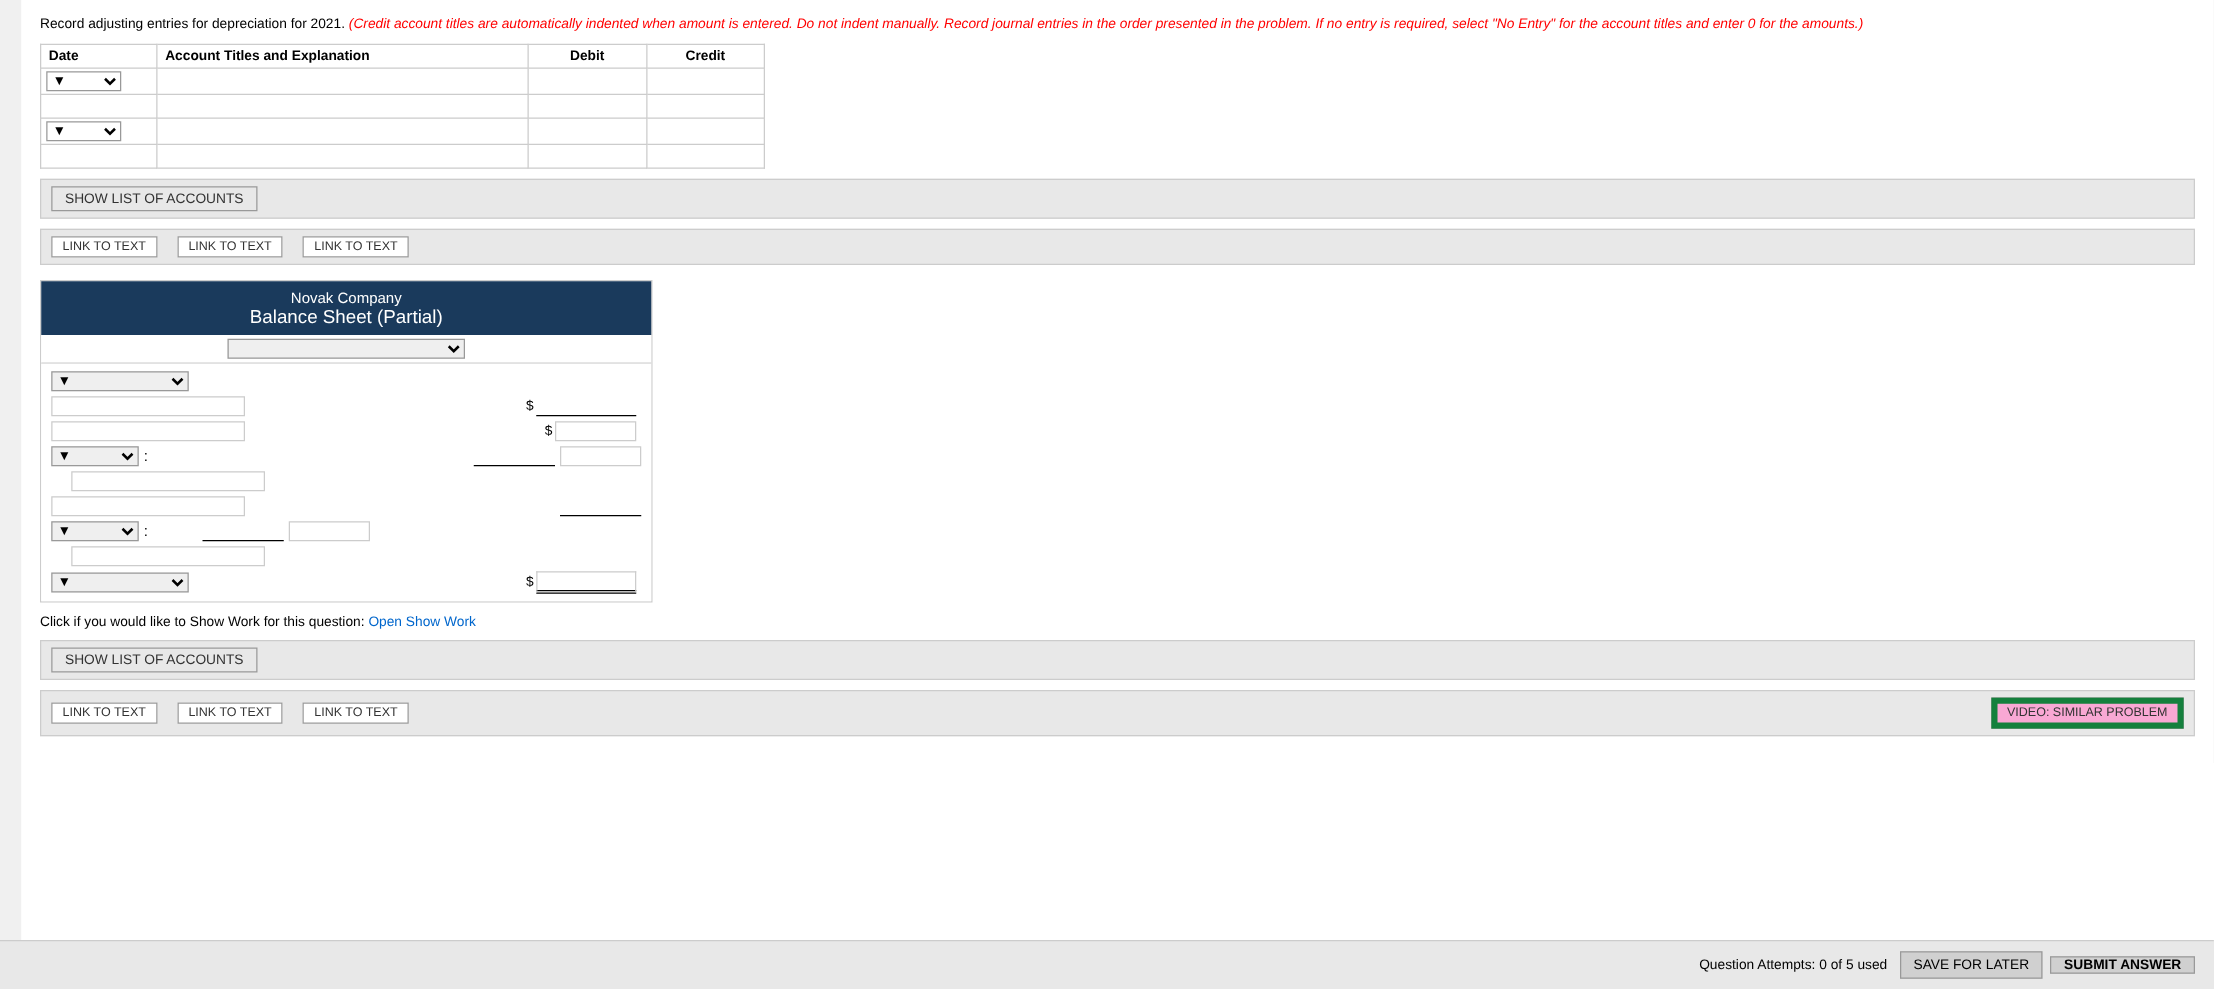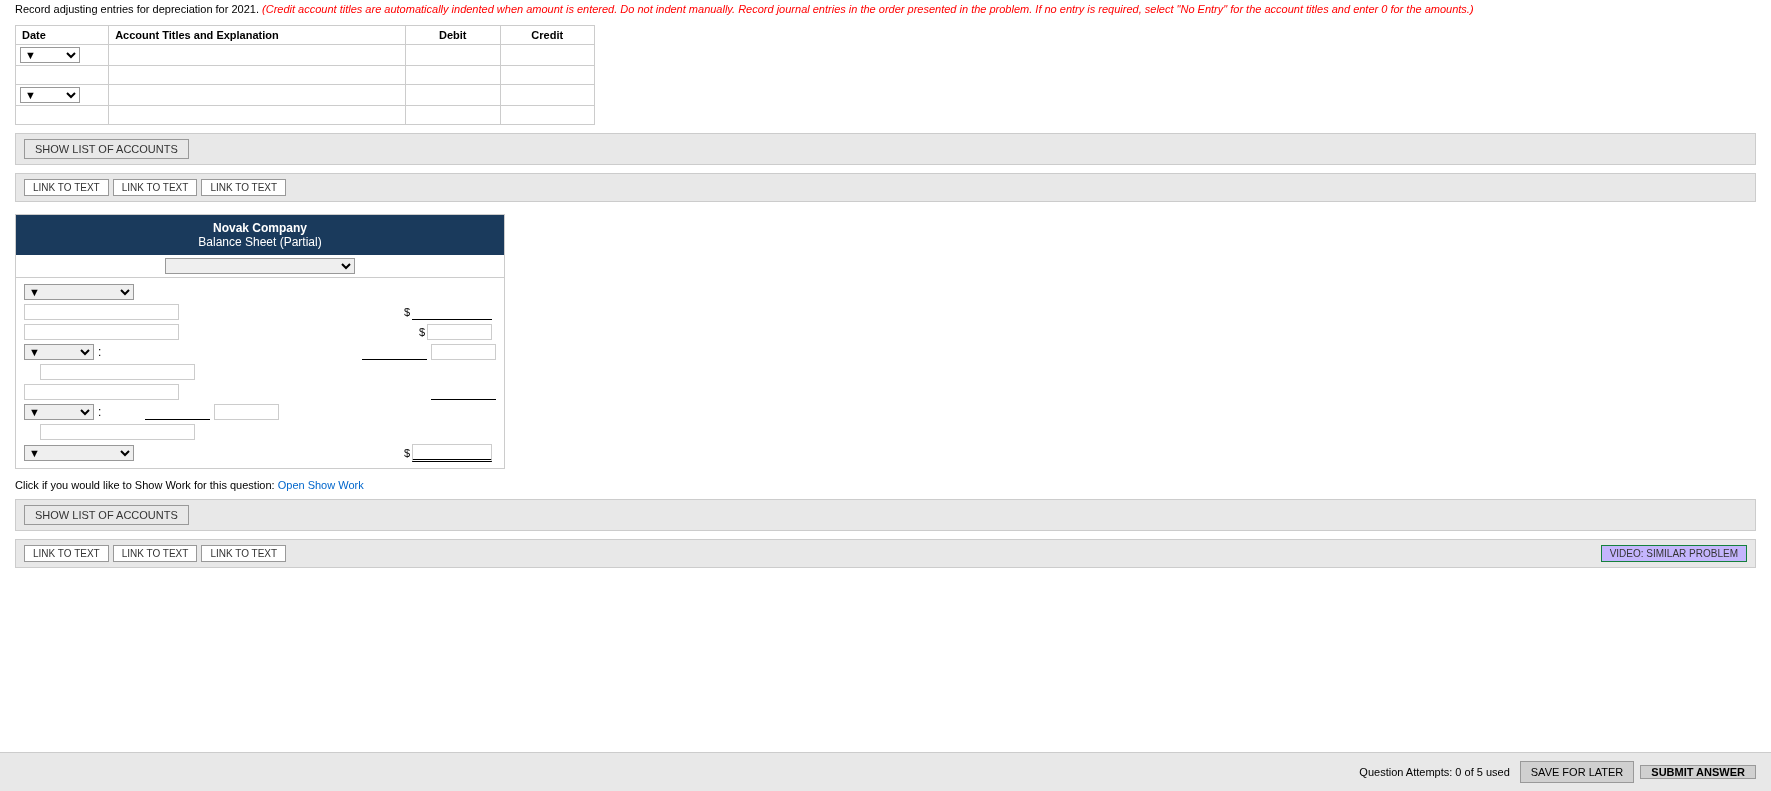--- a/index.html
+++ b/index.html
@@ -1,56 +1,56 @@
 <!DOCTYPE html>
 <html><head>
   <meta charset="utf-8">
   <style>
     * { box-sizing: border-box; margin: 0; padding: 0; }
     body { font-family: Arial, sans-serif; font-size: 12px; background: #f0f0f0; color: #000; }
-    .main-container { background: #fff; padding: 2px 15px; min-height: 791px; position: relative; }
+    .main-container { background: #fff; padding: 12px 15px; min-height: 791px; position: relative; margin-left: 17px; }
     .instruction-text { font-size: 11px; margin-bottom: 8px; line-height: 1.4; }
     .red-text { color: red; font-style: italic; }
     table.journal-table { border-collapse: collapse; width: 100%; max-width: 580px; }
     table.journal-table th { border: 1px solid #ccc; padding: 3px 6px; background: #fff; font-size: 11px; font-weight: bold; text-align: center; }
     table.journal-table th.left { text-align: left; }
     table.journal-table td { border: 1px solid #ccc; padding: 2px 4px; }
     table.journal-table td input[type=text] { width: 100%; border: none; outline: none; font-size: 11px; background: transparent; }
     table.journal-table select { border: 1px solid #999; font-size: 11px; background: #fff; width: 60px; }
     .note-text { font-size: 11px; color: #333; padding: 2px 4px; }
     .toolbar-row { background: #e8e8e8; border: 1px solid #ccc; padding: 5px 8px; margin-top: 8px; margin-bottom: 4px; display: flex; align-items: center; gap: 6px; flex-wrap: wrap; }
     .btn-small { border: 1px solid #999; background: #fff; font-size: 10px; padding: 2px 8px; cursor: pointer; color: #333; }
     .btn-show-accounts { border: 1px solid #999; background: #e8e8e8; font-size: 11px; padding: 3px 10px; cursor: pointer; color: #333; }
     .section-divider { margin: 12px 0 8px 0; }
     .prepare-text { font-size: 11px; margin-bottom: 8px; line-height: 1.4; }
     .balance-sheet-container { width: 490px; border: 1px solid #ccc; margin-bottom: 10px; }
     .bs-header { background: #1a3a5c; color: #fff; text-align: center; padding: 6px 4px; }
-    .bs-header .company-name { font-weight: bold; font-size: 12px; }
-    .bs-header .sheet-title { font-size: 12px; }
+    .bs-header .company-name { font-weight: normal; font-size: 12px; }
+    .bs-header .sheet-title { font-size: 15px; }
     .bs-subheader { background: #fff; border-bottom: 1px solid #ccc; padding: 3px 4px; display: flex; justify-content: center; }
     .bs-subheader select { font-size: 11px; border: 1px solid #999; width: 190px; }
     .bs-body { background: #fff; padding: 4px; }
     .bs-row { display: flex; align-items: center; padding: 2px 4px; }
     .bs-row select { font-size: 11px; border: 1px solid #999; width: 120px; margin-right: 4px; }
     .bs-row input[type=text] { font-size: 11px; border: 1px solid #ccc; padding: 1px 3px; background: #fff; }
     .bs-row .dollar-sign { margin: 0 2px; font-size: 11px; }
     .dollar-input-sm { width: 65px; }
     .dollar-input-md { width: 80px; }
     .label-input { width: 155px; }
     .show-work-row { margin: 8px 0; font-size: 11px; }
     .show-work-row a { color: #0066cc; text-decoration: none; }
     .bottom-toolbar { display: flex; justify-content: flex-end; align-items: center; padding: 8px 15px; background: #e8e8e8; border-top: 1px solid #ccc; position: fixed; bottom: 0; left: 0; right: 0; }
     .attempts-text { font-size: 11px; margin-right: 10px; }
     .btn-save { border: 1px solid #999; background: #d0d0d0; font-size: 11px; padding: 4px 10px; cursor: pointer; margin-right: 6px; }
     .btn-submit { border: 1px solid #999; background: #d0d0d0; font-size: 11px; padding: 0 10px; cursor: pointer; font-weight: bold; }
     .underline-input { border-bottom: 1px solid #000 !important; border-top: none !important; border-left: none !important; border-right: none !important; }
     .double-underline { border-bottom: 3px double #000 !important; }
     .indent { padding-left: 20px; }
-    .video-btn { border: 1px solid #15803d; background: #c4b5fd; font-size: 10px; padding: 2px 8px; cursor: pointer; color: #333; }
-    .link-btns-row { display: flex; gap: 4px; align-items: flex-end; flex: 1; }
+    .video-btn { border: 5px solid #15803d; background: #f9a8d4; font-size: 10px; padding: 2px 8px; cursor: pointer; color: #333; }
+    .link-btns-row { display: flex; gap: 16px; align-items: flex-end; flex: 1; }
     .right-btns { margin-left: auto; }
   </style>
 </head>
 <body>
 
 <div class="main-container">
 
   <p class="instruction-text">
     <span>Record adjusting entries for depreciation for 2021.</span>
     <span class="red-text">(Credit account titles are automatically indented when amount is entered. Do not indent manually. Record journal entries in the order presented in the problem. If no entry is required, select "No Entry" for the account titles and enter 0 for the amounts.)</span>

